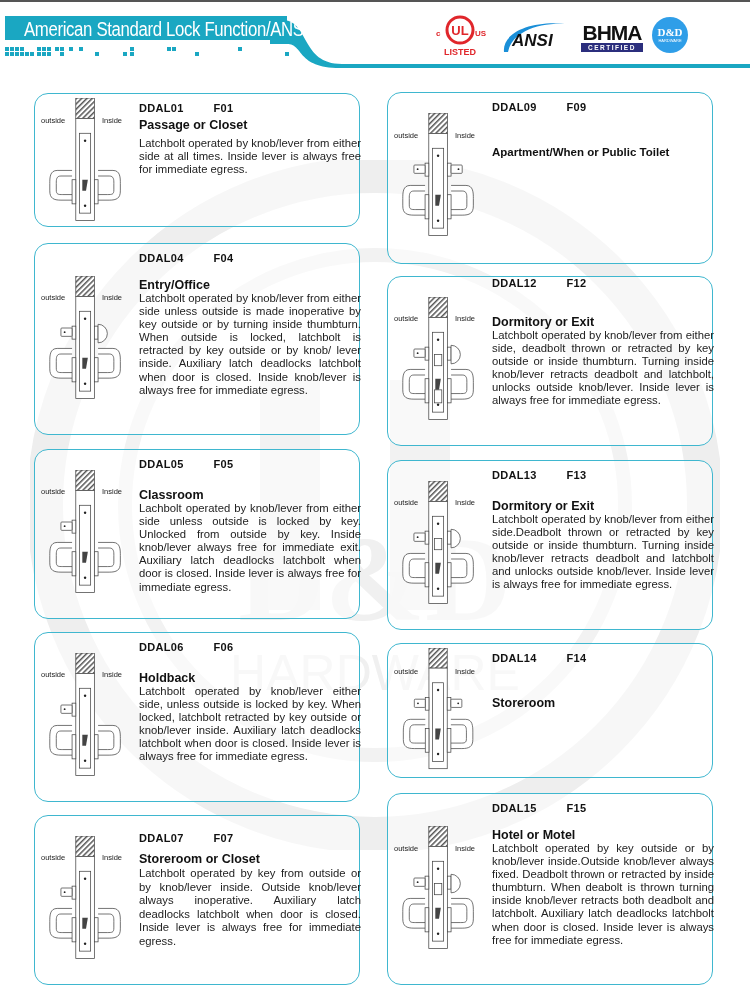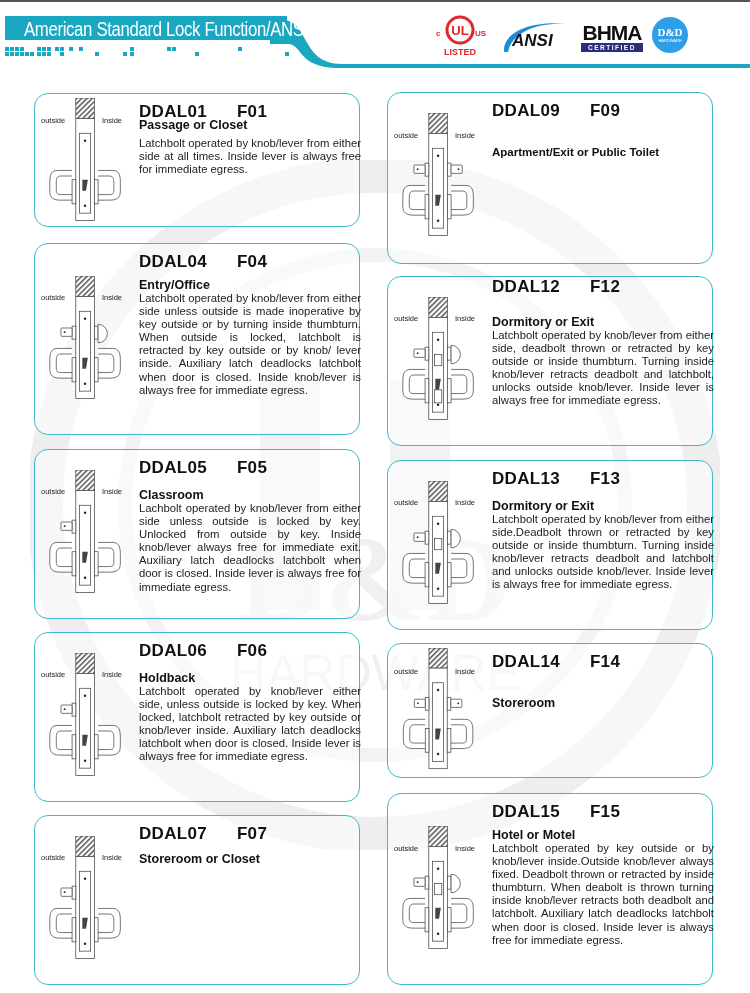--- a/index.html
+++ b/index.html
@@ -20,21 +20,21 @@
   .ansi-logo { left: 498px; top: 4px; width: 72px; height: 40px; }
   .bhma-logo { left: 578px; top: 6px; width: 68px; height: 38px; }
   .dd-logo { left: 652px; top: 5px; width: 36px; height: 36px; border-radius: 50%; background: #2f9ee8; color: #fff; text-align: center; }
   .dd-logo .t1 { font-family: "Liberation Serif", serif; font-weight: bold; font-size: 11px; display: block; margin-top: 9px; }
   .dd-logo .t2 { font-size: 4px; display: block; }
 
   .watermark { position: absolute; left: 30px; top: 160px; width: 690px; height: 690px; pointer-events: none; }
 
   .card { position: absolute; border: 1.5px solid #3fb7cf; border-radius: 14px; background: rgba(255,255,255,0.55); }
   .card .art { position: absolute; left: 6px; width: 90px; }
-  .card .code { position: absolute; left: 104px; font-weight: bold; font-size: 17px; letter-spacing: 0.3px; color: #111; white-space: nowrap; }
+  .card .code { position: absolute; left: 104px; font-weight: bold; font-size: 11px; letter-spacing: 0.3px; color: #111; white-space: nowrap; }
   .card .code .fn { margin-left: 30px; }
   .card .name { position: absolute; left: 104px; font-weight: bold; font-size: 12.5px; color: #111; white-space: nowrap; }
   .card .desc { position: absolute; left: 104px; width: 222px; font-size: 11.3px; line-height: 13.1px; color: #222; text-align: justify; text-align-last: left; }
   .card .lbl { position: absolute; font-size: 7.5px; color: #222; }
 </style>
 </head>
 <body>
 
 <div class="topline"></div>
 
@@ -199,34 +199,35 @@
   <div class="desc" style="top:52px">Latchbolt operated by knob/lever either side, unless outside is locked by key. When locked, latchbolt retracted by key outside or knob/lever inside. Auxiliary latch deadlocks latchbolt when door is closed. Inside lever is always free for immediate egress.</div>
 </div>
 
 <div class="card" style="left:34px;top:815px;width:326px;height:170px;">
   <span class="lbl" style="left:6px;top:37px">outside</span>
   <span class="lbl" style="left:67px;top:37px">Inside</span>
   <svg class="art" style="top:20px" height="130" viewBox="0 0 90 140">
       <use href="#lock-base"></use>
       <use href="#key-out"></use>
     </svg>
-  <div class="code" style="top:8px"><span>DDAL07</span><span class="fn">F07</span></div>
+  <div class="code" style="top:16px"><span>DDAL07</span><span class="fn">F07</span></div>
   <div class="name" style="top:36px">Storeroom or Closet</div>
+  <div class="desc" style="top:51px;line-height:13.6px">Latchbolt operated by key from outside or by knob/lever inside. Outside knob/lever always inoperative. Auxiliary latch deadlocks latchbolt when door is closed. Inside lever is always free for immediate egress.</div>
 </div>
 
 <div class="card" style="left:387px;top:92px;width:326px;height:172px;">
   <span class="lbl" style="left:6px;top:38px">outside</span>
   <span class="lbl" style="left:67px;top:38px">Inside</span>
   <svg class="art" style="top:20px" height="130" viewBox="0 0 90 140">
       <use href="#lock-base"></use>
       <use href="#key-out"></use>
       <use href="#key-in"></use>
     </svg>
   <div class="code" style="top:8px"><span>DDAL09</span><span class="fn">F09</span></div>
-  <div class="name" style="top:53px;font-size:11.5px">Apartment/Exit or Public Toilet</div>
+  <div class="name" style="top:53px;font-size:11.5px">Apartment/When or Public Toilet</div>
 </div>
 
 <div class="card" style="left:387px;top:276px;width:326px;height:170px;">
   <span class="lbl" style="left:6px;top:37px">outside</span>
   <span class="lbl" style="left:67px;top:37px">Inside</span>
   <svg class="art" style="top:20px" height="130" viewBox="0 0 90 140">
       <use href="#lock-base"></use>
       <use href="#key-out"></use>
       <use href="#thumb"></use>
       <use href="#dbolt"></use>

